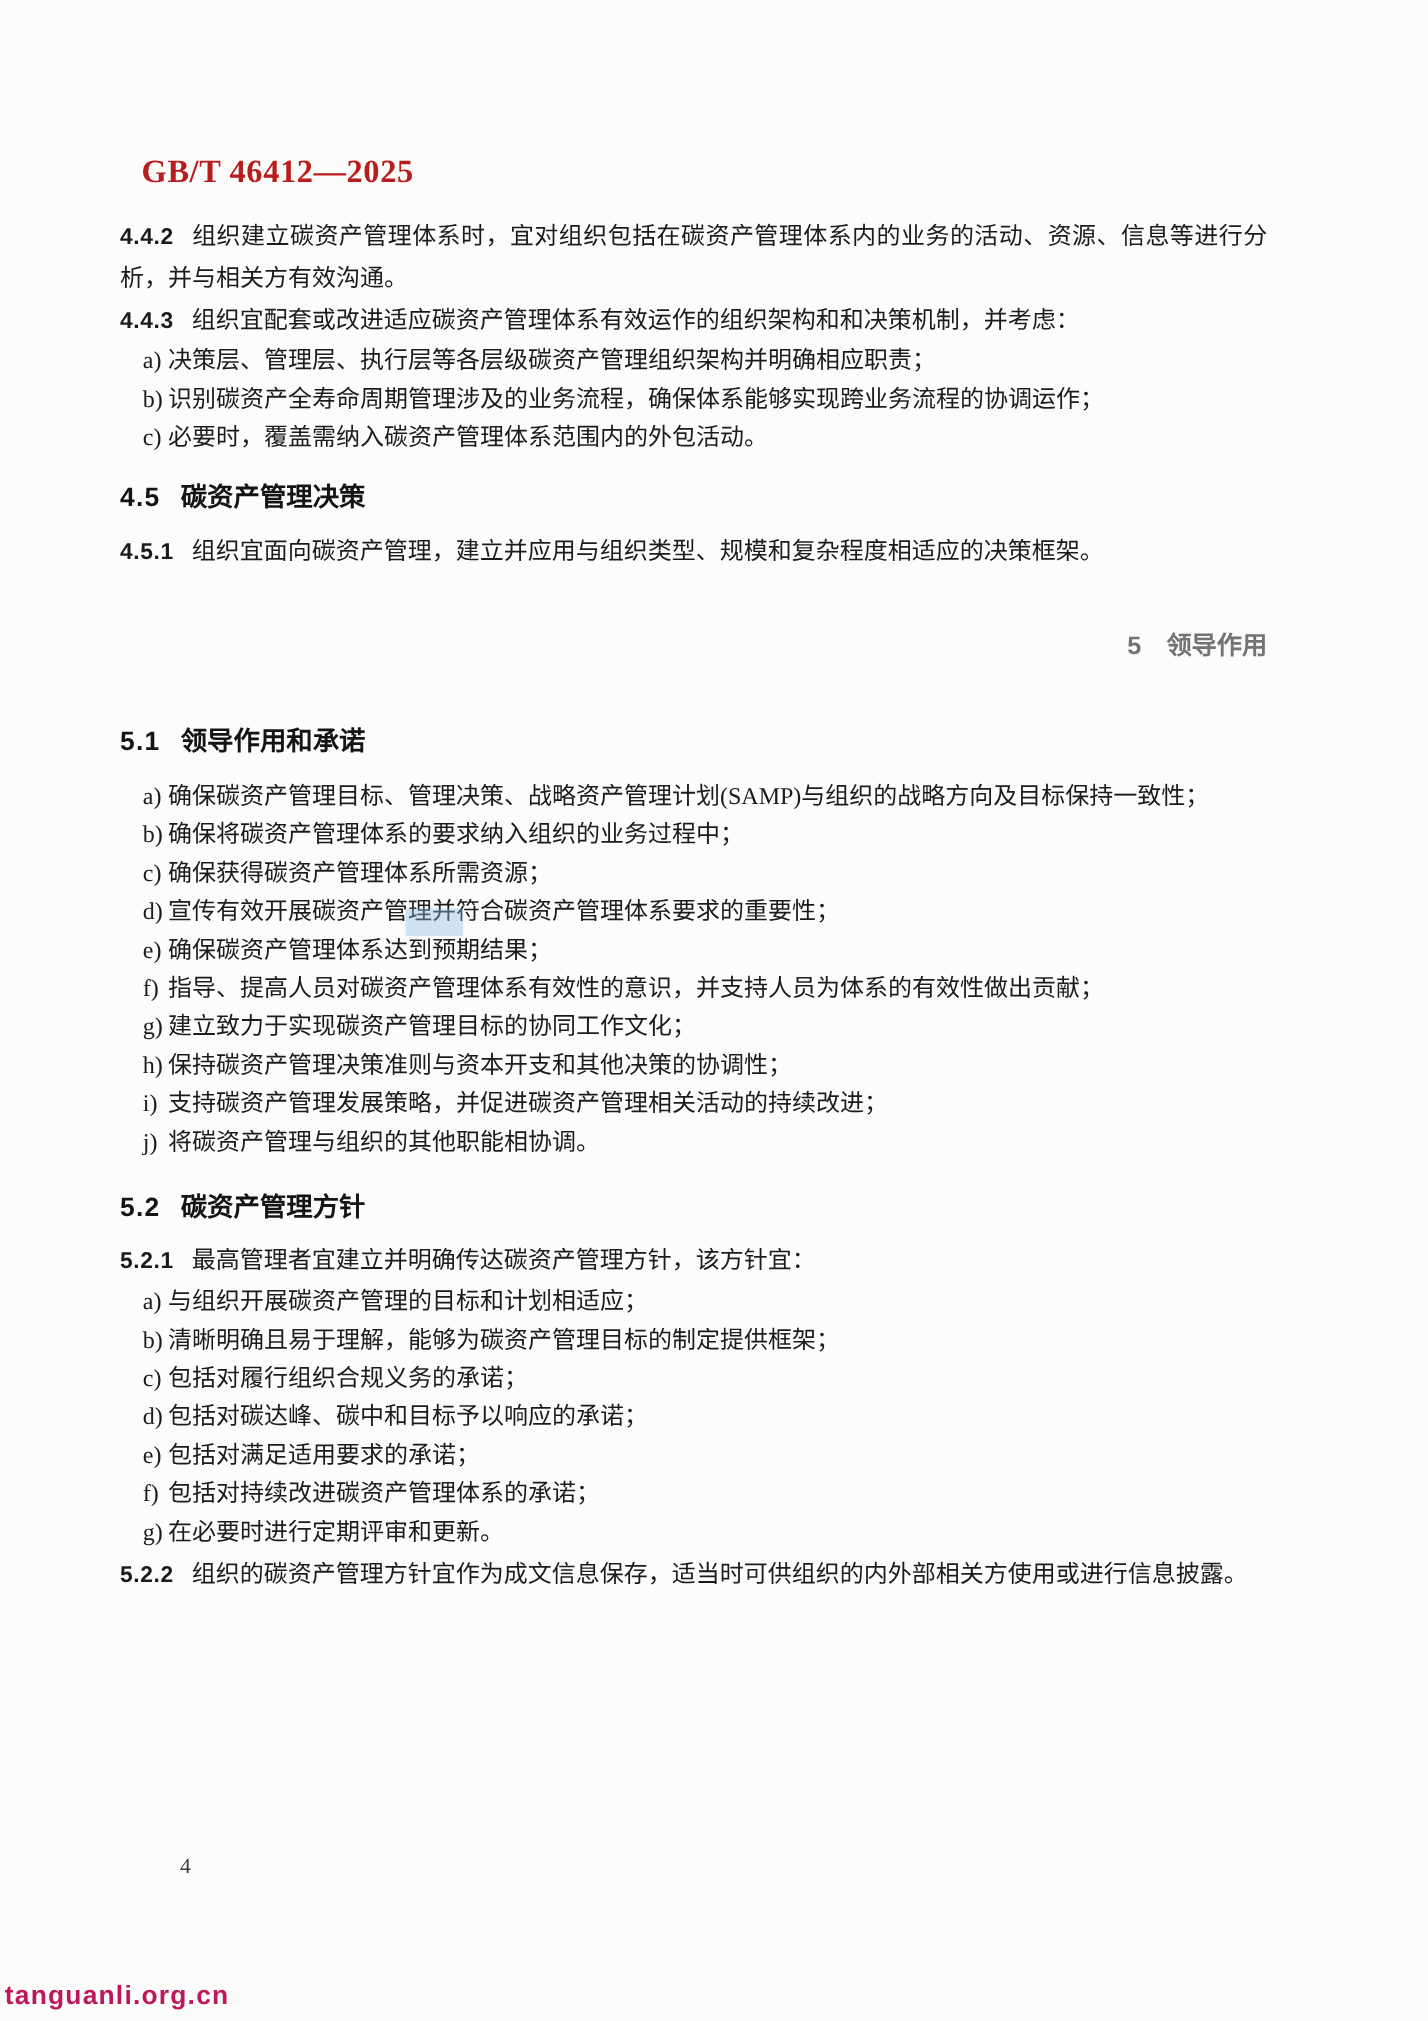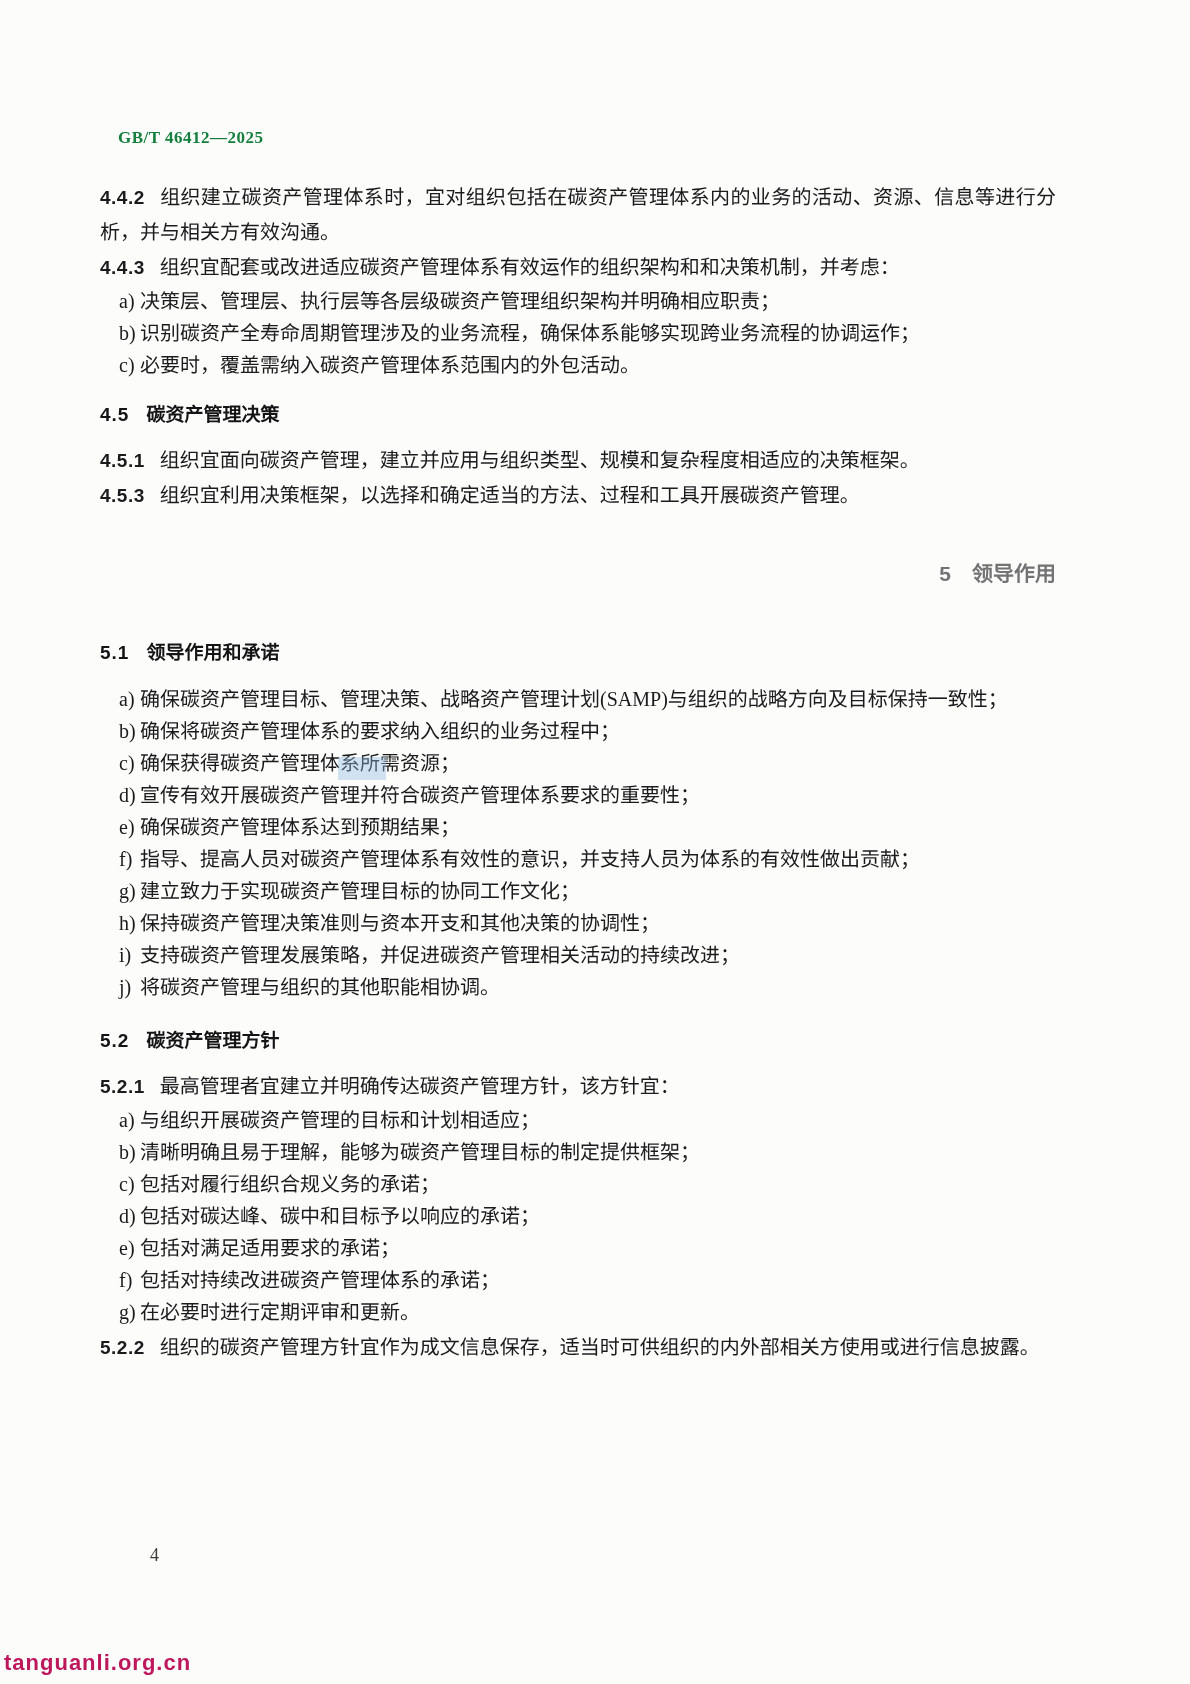--- a/index.html
+++ b/index.html
@@ -11,23 +11,23 @@
     overflow: hidden;
     font-family: "Liberation Serif", "DejaVu Serif", serif;
     color: #1b1b1b;
   }
   .doc-header {
     position: absolute;
     left: 118px;
     top: 128px;
     font-family: "Liberation Serif", "DejaVu Serif", serif;
     font-weight: bold;
-    font-size: 17px;
+    font-size: 27px;
     letter-spacing: 0.5px;
-    color: #15803d;
+    color: #b91c1c;
   }
   .content {
     position: absolute;
     left: 100px;
     top: 180px;
     width: 956px;
     font-size: 20px;
     text-align: justify;
   }
   .para { margin: 0; line-height: 35px; }
@@ -40,21 +40,21 @@
   }
   .list { margin: 0; }
   .li { display: flex; line-height: 32px; }
   .li .lbl { flex: 0 0 21px; margin-left: 19px; }
   .li .txt { flex: 1; text-align: justify; }
   .h-sub {
     margin: 16px 0 10px 0;
     line-height: 36px;
     font-family: "Liberation Sans", "DejaVu Sans", sans-serif;
     font-weight: 600;
-    font-size: 19px;
+    font-size: 22px;
     color: #141414;
     text-align: left;
   }
   .h-sub .num { margin-right: 17px; letter-spacing: 1px; }
   .h-chapter {
     margin: 42px 0 42px 0;
     line-height: 38px;
     font-family: "Liberation Sans", "DejaVu Sans", sans-serif;
     font-weight: 600;
     font-size: 21px;
@@ -128,23 +128,20 @@
 
     <h3 class="h-sub">
       <span class="num">4.5</span><span>碳资产管理决策</span>
     </h3>
 
     <p class="para">
       <span class="num">4.5.1</span><span>组织宜面向碳资产管理，建立并应用与组织类型、规模和复杂程度相适应的决策框架。</span>
     </p>
 
 
-    <p class="para">
-      <span class="num">4.5.3</span><span>组织宜利用决策框架，以选择和确定适当的方法、过程和工具开展碳资产管理。</span>
-    </p>
 
     <h2 class="h-chapter">
       <span class="num">5</span><span>领导作用</span>
     </h2>
 
     <h3 class="h-sub h51">
       <span class="num">5.1</span><span>领导作用和承诺</span>
     </h3>
 
 

